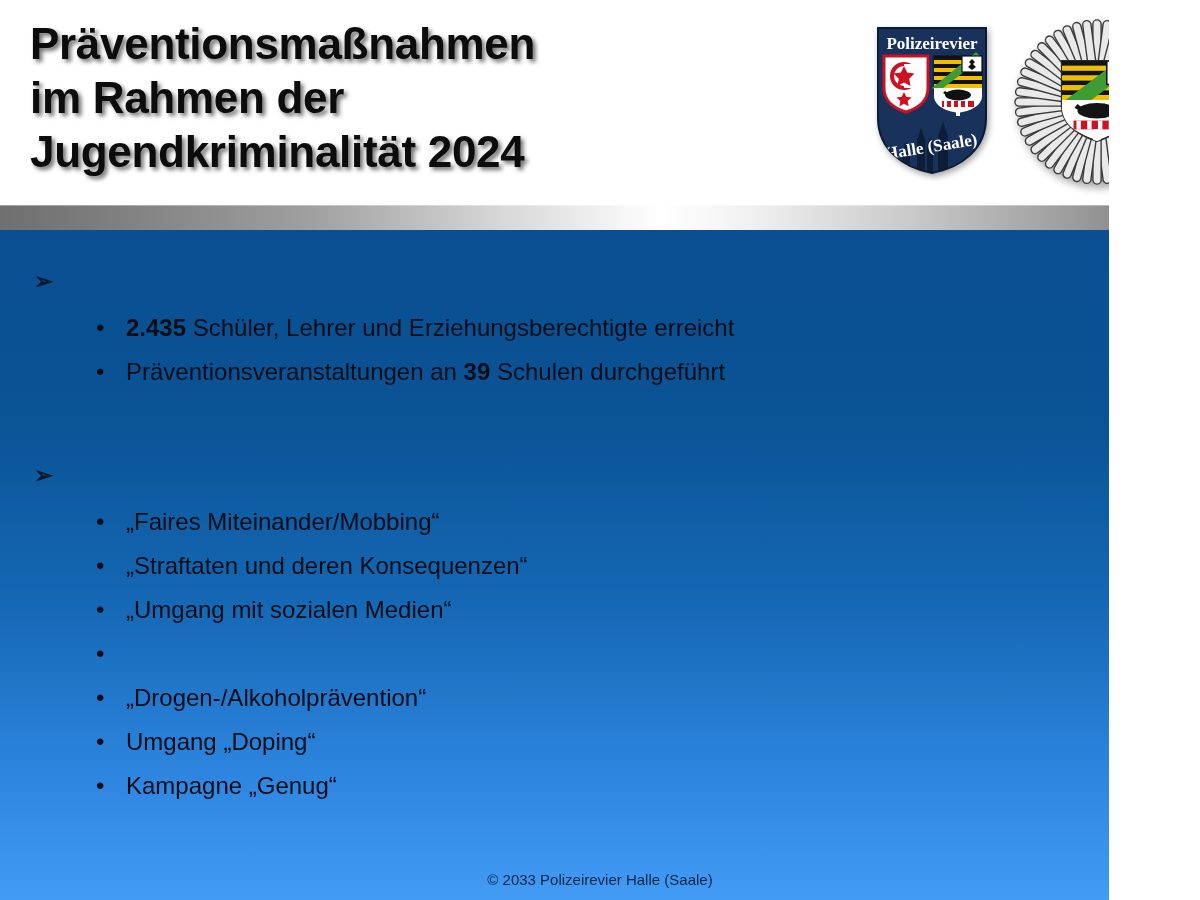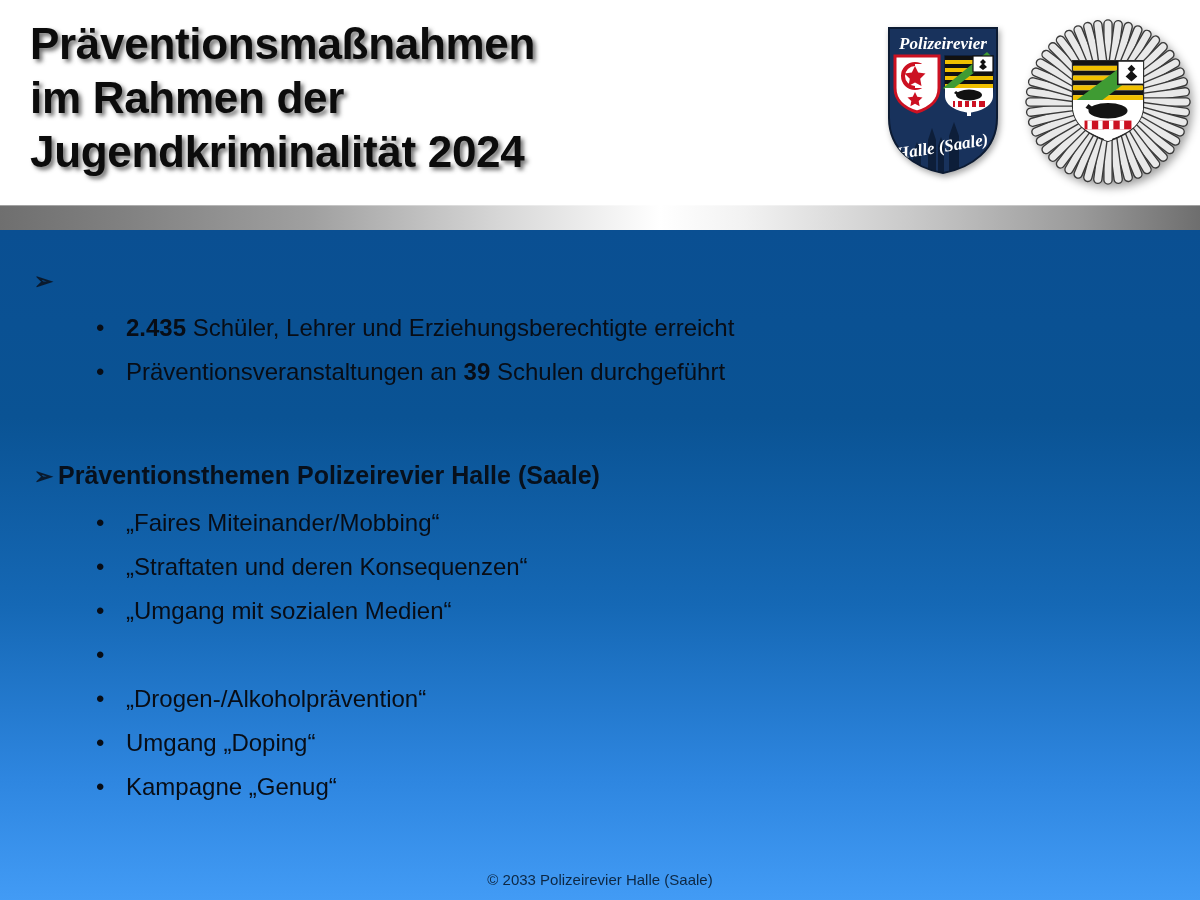--- a/index.html
+++ b/index.html
@@ -7,21 +7,21 @@
     margin: 0;
     padding: 0;
     background: #ffffff;
   }
   body {
     font-family: "Liberation Sans", sans-serif;
   }
 
   .slide {
     position: relative;
-    width: 1200px;
+    width: 1109px;
     height: 900px;
     overflow: hidden;
     background: #ffffff;
   }
 
   
   .slide-header {
     position: absolute;
     left: 0;
     top: 0;
@@ -44,25 +44,24 @@
     font-size: 44px;
     line-height: 54px;
     letter-spacing: -0.3px;
     color: #0c0c0c;
     text-shadow: 3px 3px 4px rgba(90,90,90,0.85);
     white-space: pre-line;
   }
 
   .logo-area {
     position: absolute;
-    right: 3px;
+    right: 14px;
     top: 12px;
     width: 320px;
     height: 180px;
-    font-style: italic;
   }
 
   .logo-shield {
     position: absolute;
     left: 6px;
     top: 10px;
     width: 120px;
     height: 155px;
     filter: drop-shadow(2px 3px 3px rgba(0,0,0,0.35));
   }
@@ -364,21 +363,20 @@
           <li>
             <span class="dot-bullet">•</span>
             <span class="item-text"><span>Präventionsveranstaltungen an </span><b>39</b><span> Schulen durchgeführt</span></span>
           </li>
         </ul>
       </div>
 
       <div class="group">
         <div class="group-heading">
           <span class="arrow-bullet">➢</span>
-          <span class="heading-text">Präventionsthemen Polizeirevier Halle (Saale)</span>
         </div>
         <ul class="sub-list topics">
           <li>
             <span class="dot-bullet">•</span>
             <span class="item-text">„Faires Miteinander/Mobbing“</span>
           </li>
           <li>
             <span class="dot-bullet">•</span>
             <span class="item-text">„Straftaten und deren Konsequenzen“</span>
           </li>

